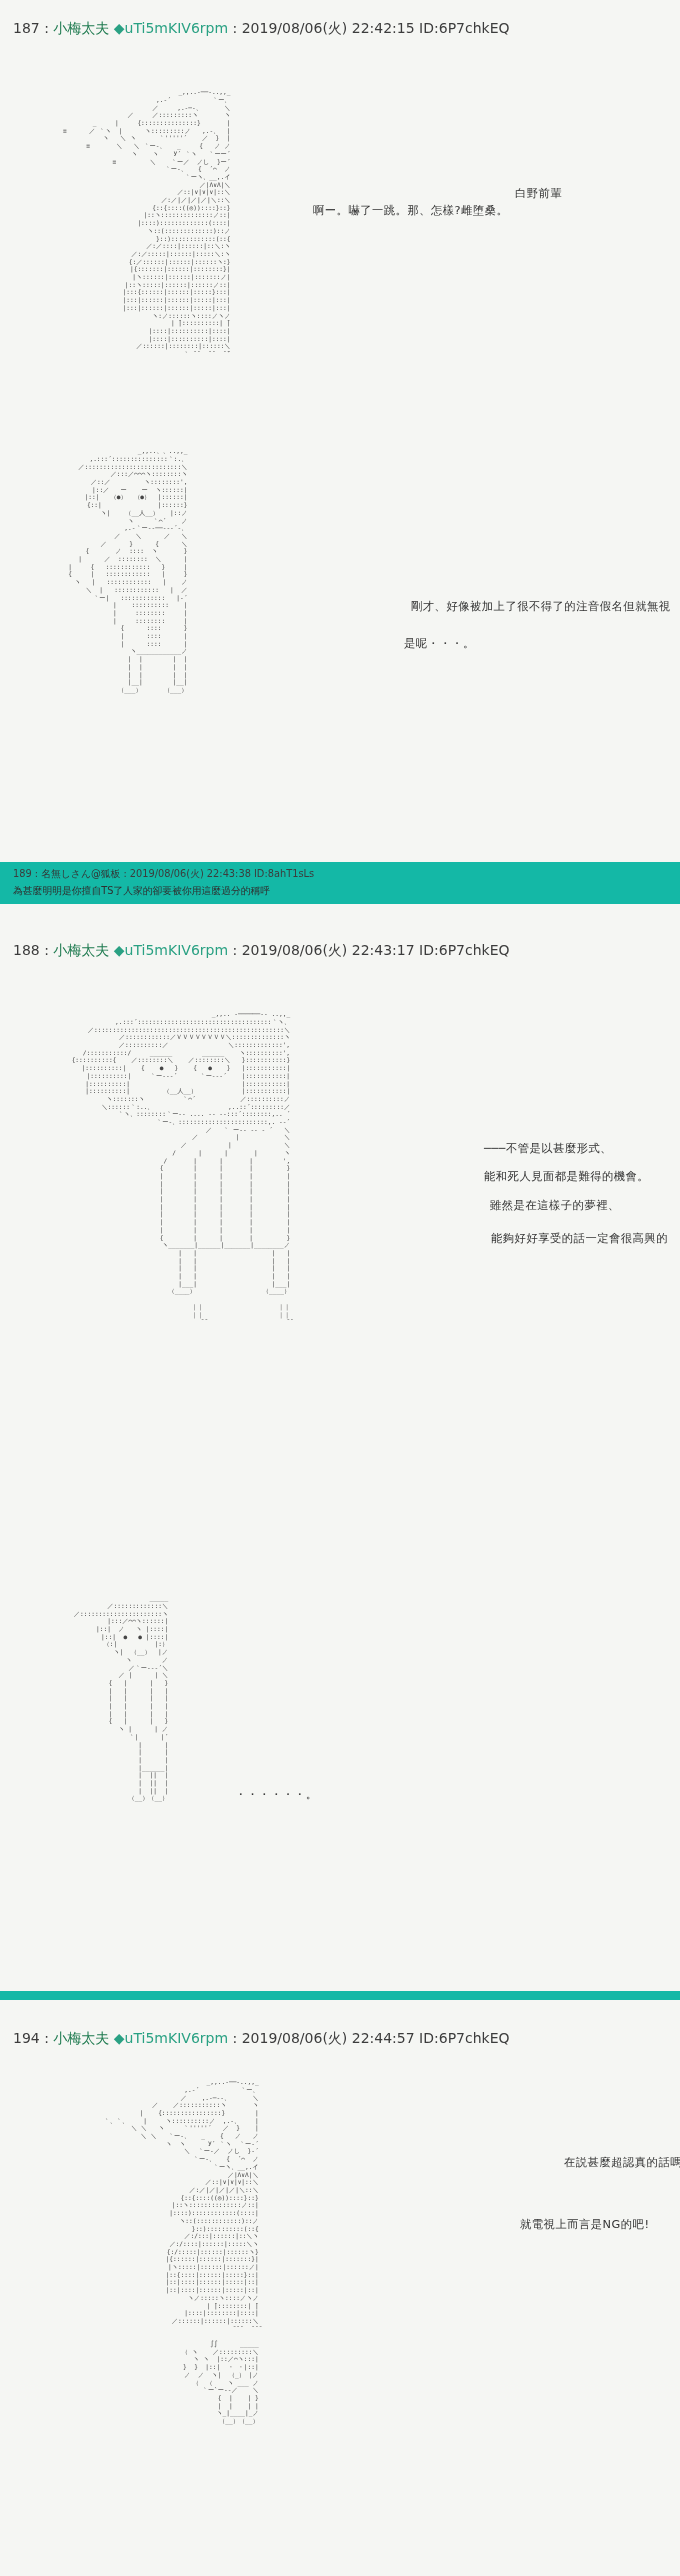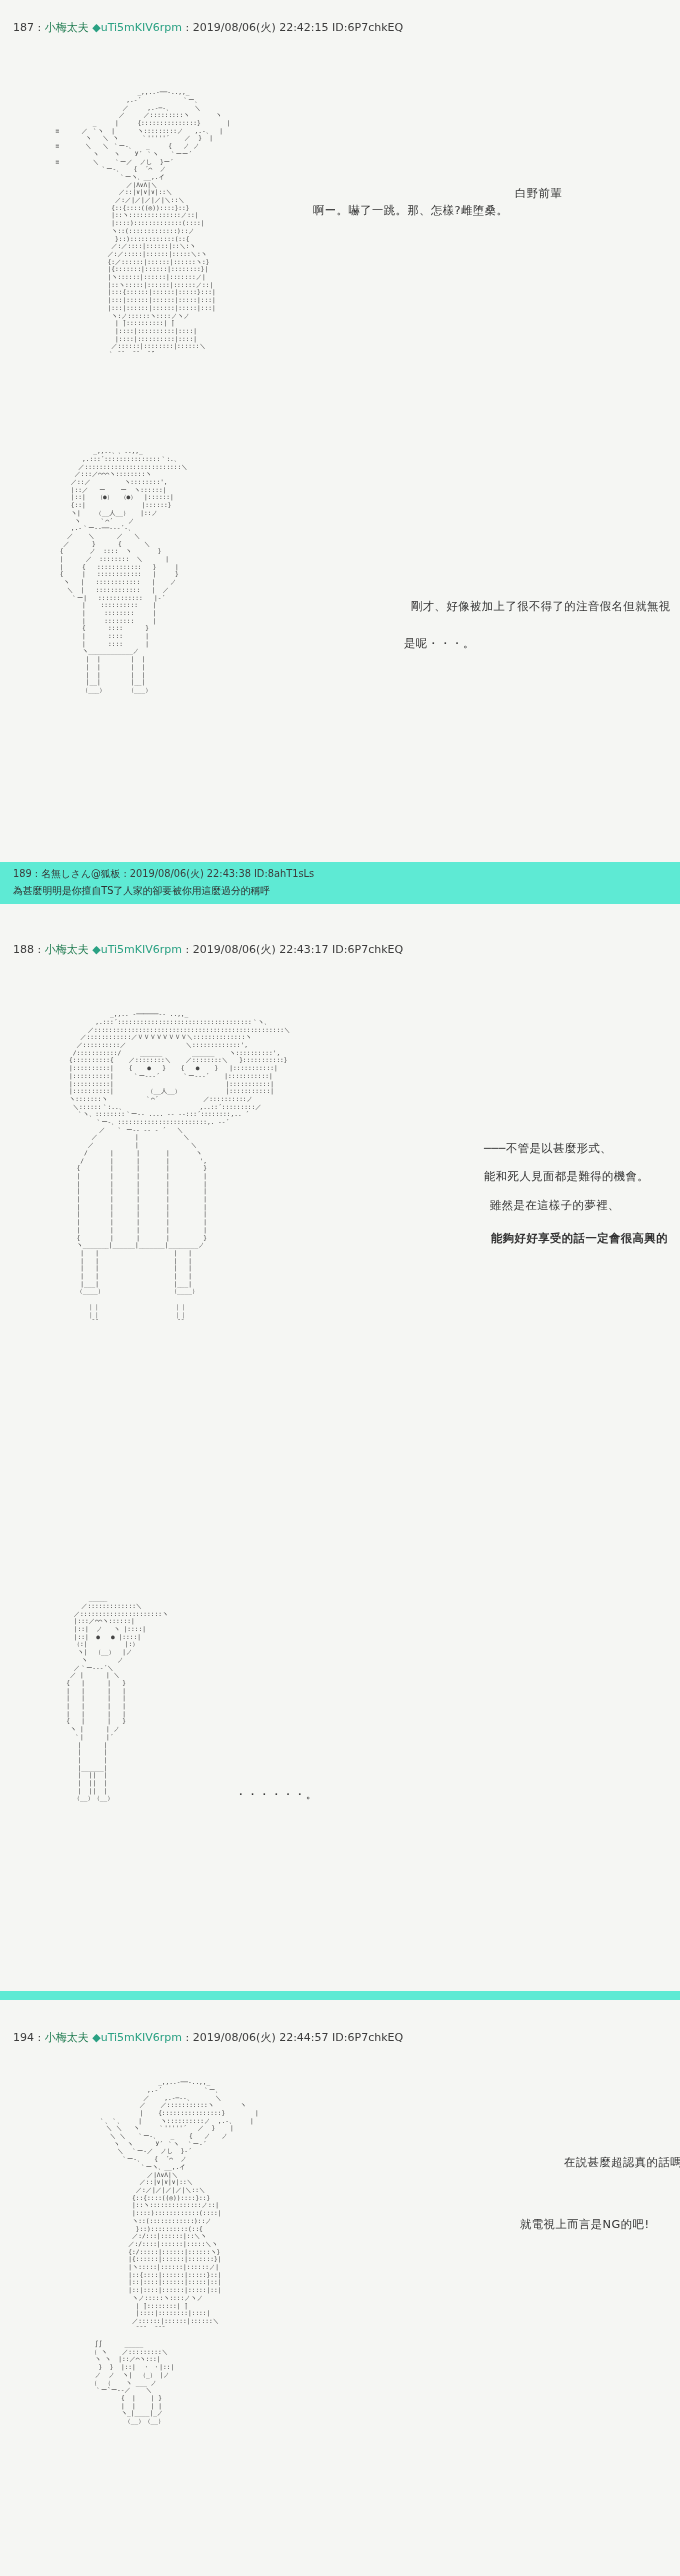--- a/index.html
+++ b/index.html
@@ -6,34 +6,34 @@
   body{
     width:680px;height:2926px;overflow:hidden;position:relative;
     background:#f5f6f3;
     font-family:"DejaVu Sans","Liberation Sans",sans-serif;
     color:#3c3c3c;
   }
   #thread{width:680px;}
   .post{margin-left:13px;}
   .post.hl{
     margin-left:0;padding:4.1px 5.2px 5.2px 13px;
-    background:#5eead4;
+    background:#14b8a6;
   }
   .post-header{
-    font-size:11px;line-height:12.4px;white-space:nowrap;color:#3c3c3c;
+    font-size:14px;line-height:12.4px;white-space:nowrap;color:#3c3c3c;
   }
   .post.hl .post-header{font-size:9.8px;line-height:16.5px;}
   .p-no,.p-date,.p-uid,.p-sep{color:#3c3c3c;}
   .p-name.named{color:#1e7a4f;font-weight:normal;}
   .p-name.anon{color:#343434;}
   .p-trip{color:#2aa183;}
   .plain{
     font-size:9.8px;line-height:16.5px;color:#2f2f2f;white-space:nowrap;
   }
-  .aa-wrap{position:relative;overflow:hidden;}
+  .aa-wrap{position:relative;overflow:hidden;text-align:right;}
   .aa{
     position:absolute;margin:0;
     font-family:"DejaVu Sans Mono","Liberation Mono",monospace;
     font-size:6.2px;line-height:7.7px;color:#454545;
     white-space:pre;
   }
   .dlg{
     position:absolute;font-size:11.3px;color:#333333;
     white-space:nowrap;letter-spacing:0.5px;
   }
@@ -177,21 +177,21 @@
                 |   |                    |   |
                 |___|                    |___|
                （____）                  （____）
 
                   ｜｜                    ｜｜
                   ｜｜                    ｜｜
                    ̄ ̄                      ̄ ̄</pre>
           <div class="dlg" style="left: 471px; top: 175px;">───不管是以甚麼形式、</div>
           <div class="dlg" style="left: 471px; top: 203px;">能和死人見面都是難得的機會。</div>
           <div class="dlg" style="left: 477px; top: 232px;">雖然是在這樣子的夢裡、</div>
-          <div class="dlg" style="left: 478px; top: 265px; font-weight: bold;">能夠好好享受的話一定會很高興的</div>
+          <div class="dlg" style="left: 478px; top: 265px;">能夠好好享受的話一定會很高興的</div>
         </div>
         <div class="aa-wrap" style="height: 361px;">
           <pre class="aa" style="left: 31px; top: 36px;">            _____
           ／:::::::::::::＼
         ／::::::::::::::::::::::ヽ
         |:::／⌒⌒ヽ::::::|
         |::|  ノ   ヽ |::::|
         |::|  ●   ● |::::|
         （:|          |:）
          ヽ|  （__）  |ノ

